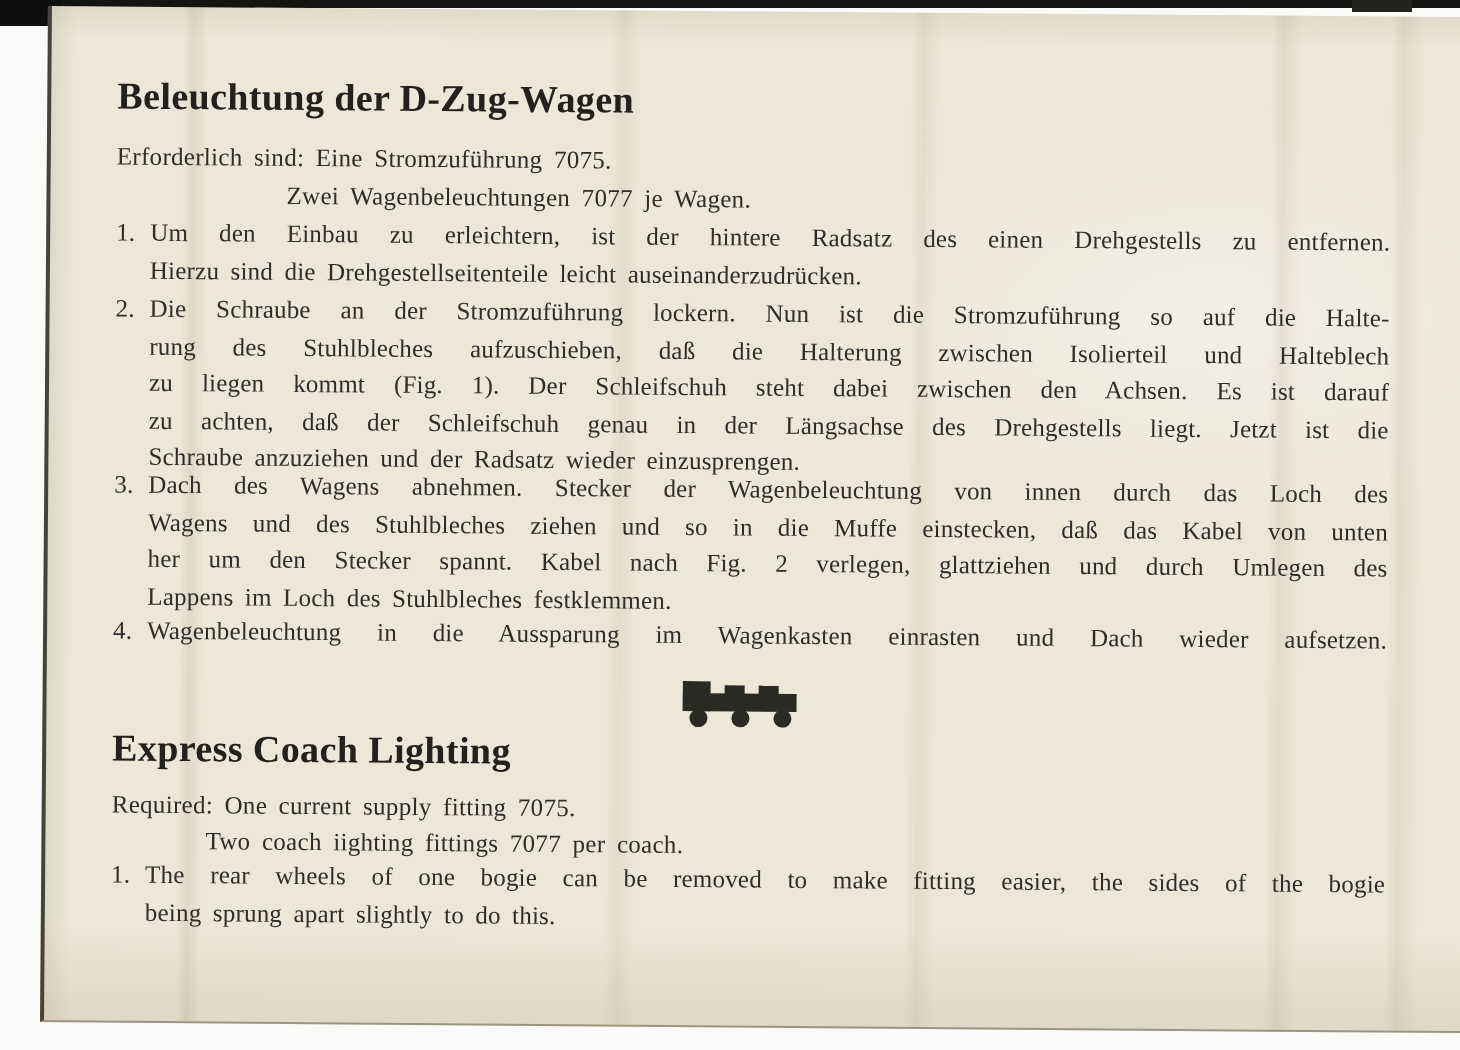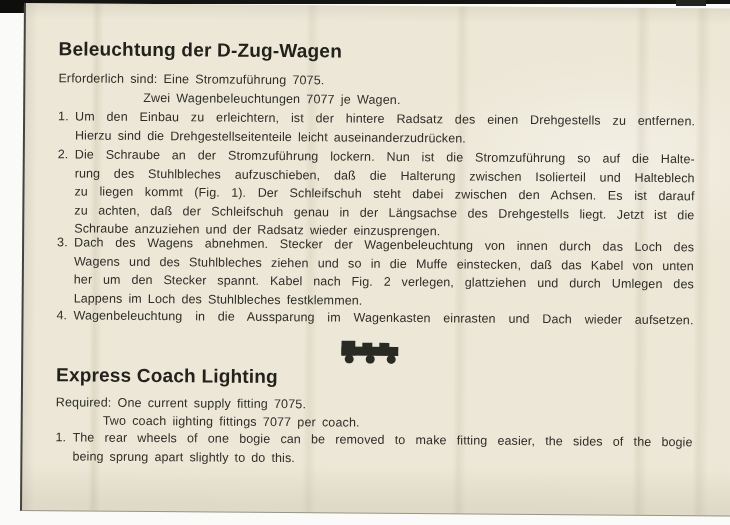--- a/index.html
+++ b/index.html
@@ -1,19 +1,19 @@
 <!DOCTYPE html>
 <html><head>
 <meta charset="utf-8">
 <style>
   html,body { margin:0; padding:0; }
   #screen {
     position:relative; width:730px; height:525px;
     background:#fafaf8; overflow:hidden;
-    font-family:Liberation Sans, sans-serif;
+    font-family:Liberation Serif, serif;
   }
   
   .top-strip  { position:absolute; left:0; top:0; width:730px; height:4px; background:#141412; }
   .corner-block { position:absolute; left:0; top:0; width:31px; height:13px; background:#0e0e0c; }
   .top-notch { position:absolute; left:676px; top:0; width:30px; height:6px; background:#23231f; }
 
   
   .paper {
     position:absolute; left:24px; top:3px; width:712px; height:507px;
     transform:rotate(0.45deg); transform-origin:0 0;

